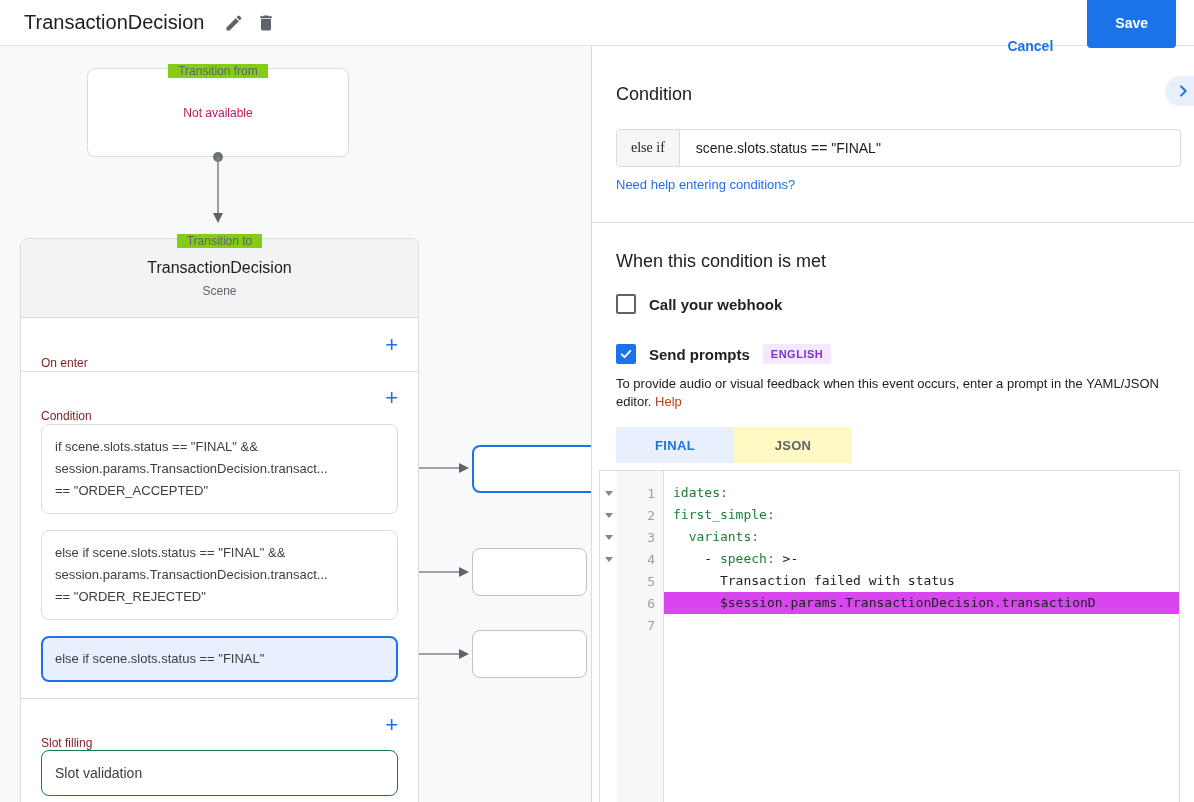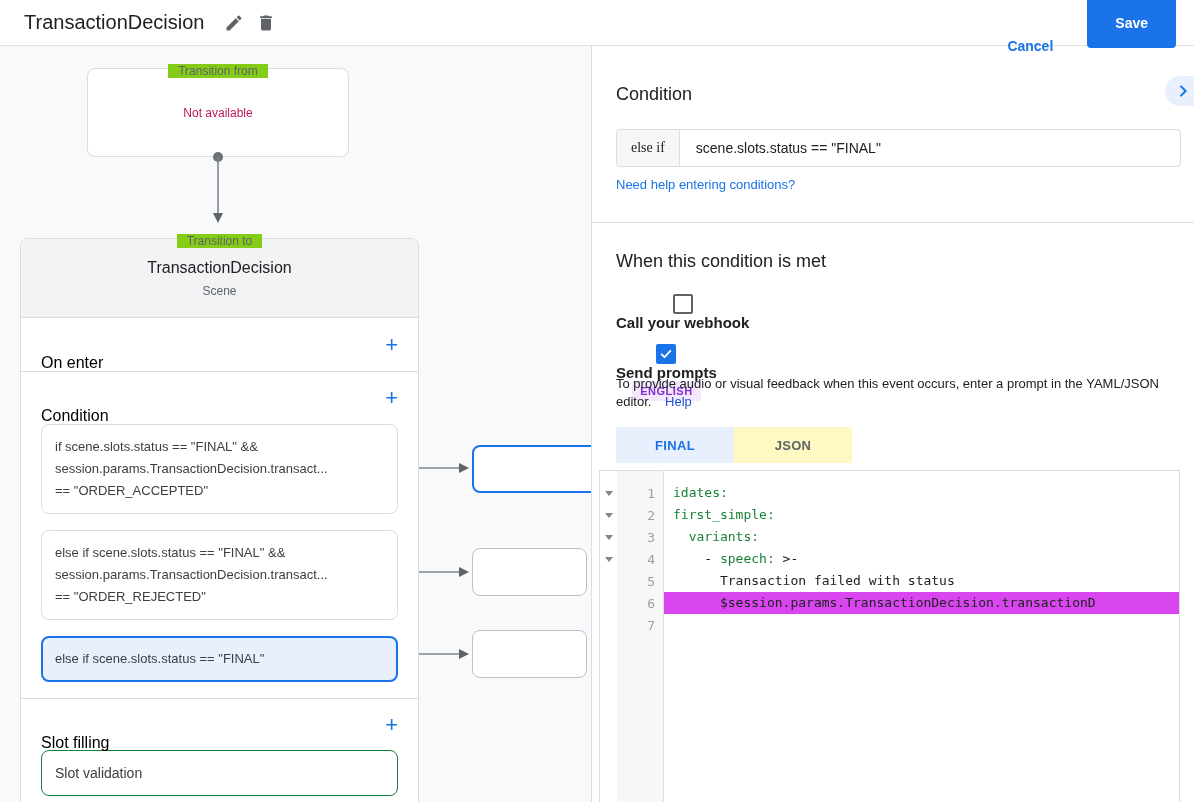--- a/index.html
+++ b/index.html
@@ -32,21 +32,21 @@
     justify-content:center; }
   .tfrom-content { font-size:12px; color:#be185d; }
 
   .tto { left:20px; top:192px; width:399px; height:600px; background:#fff; padding:0; }
   .tto-header { background:#f1f3f4; border-bottom:1px solid #dadce0; border-radius:7px 7px 0 0;
     height:79px; text-align:center; padding-top:20px; }
   .tto-name { font-size:16px; color:#202124; }
   .tto-type { font-size:12px; color:#5f6368; margin-top:7px; }
   .row-head { display:flex; align-items:center; justify-content:space-between; padding:0 20px; }
   .on-enter { height:54px; border-bottom:1px solid #dadce0; }
-  .sec-label { font-size:16px; color:#000000;margin-top:36px; }
+  .sec-label { font-size:12px; color:#7f1d1d;margin-top:36px; }
   .plus { color:#1a73e8; font-size:22px; font-weight:400; line-height:20px; cursor:pointer;
     background:transparent; border:none; font-family:inherit; }
   .cond-head { height:52px; }
   .cards { padding:0 20px; }
   .cond-card { border:1px solid #dadce0; border-radius:8px; background:#fff; padding:11px 13px;
     margin-bottom:16px; }
   .cond-line { font-size:13px; line-height:22px; color:#3c4043; white-space:nowrap; overflow:hidden; }
   .cond-card.selected { background:#e8f0fe; border:2px solid #1a73e8; padding:10px 12px; }
   .section-split { border-top:1px solid #dadce0; margin-top:3px; }
   .slot-head { height:51px; }
@@ -70,33 +70,33 @@
   .cond-input { position:absolute; left:24px; top:83px; width:565px; height:38px;
     border:1px solid #dadce0; border-radius:4px; display:flex; align-items:stretch; background:#fff; }
   .cond-prefix { background:#f5f6f7; border-right:1px solid #dadce0; display:flex; align-items:center;
     padding:0 14px; font-size:14px; color:#202124; border-radius:3px 0 0 3px;font-family:Liberation Serif, serif; }
   .cond-value { display:flex; align-items:center; padding:0 16px; font-size:14px; color:#202124;
     flex:1; white-space:nowrap; overflow:hidden; }
   .help-link { position:absolute; left:24px; top:131px; font-size:13px; color:#1a73e8;
     text-decoration:none; }
   .panel-divider { position:absolute; left:0; top:176px; width:603px; border-top:1px solid #dadce0; }
   .when-title { position:absolute; left:24px; top:205px; font-size:18px; color:#202124; }
-  .check-row { position:absolute; left:24px; display:flex; align-items:center; gap:0;flex-direction:column; }
+  .check-row { position:absolute; left:24px; display:flex; align-items:center; gap:13px; }
   .webhook-row { top:248px; }
   .prompts-row { top:298px; }
   .checkbox { width:20px; height:20px; border:2px solid #5f6368; border-radius:2px; background:#fff;
     cursor:pointer; flex:none; }
   .checkbox.checked { background:#1a73e8; border-color:#1a73e8; display:flex; align-items:center;
     justify-content:center; }
   .check-label { font-size:15px; font-weight:700; color:#202124; }
   .lang-badge { margin-left:16px; background:#f3e8fd; color:#8430ce; font-size:11px; font-weight:700;
     letter-spacing:.5px; padding:4px 8px; border-radius:2px; }
   .hint { position:absolute; left:24px; top:329px; width:570px; font-size:13px; line-height:18px;
     color:#202124; }
-  .hint a { color:#1d4ed8; text-decoration:none;margin-left:10px; }
+  .hint a { color:#c2410c; text-decoration:none; }
   .tabs { position:absolute; left:24px; top:381px; display:flex; }
   .tab { width:118px; height:36px; display:flex; align-items:center; justify-content:center;
     font-size:13px; font-weight:700; color:#5f6368; cursor:pointer; background:#fef9c3; border:none;
     font-family:inherit; letter-spacing:.3px; }
   .tab.active { background:#e8f0fe; color:#1a73e8; }
 
   
   .editor { position:absolute; left:7px; top:424px; width:581px; height:334px;
     border:1px solid #dadce0; background:#fff; overflow:hidden;
     font-family:"DejaVu Sans Mono", monospace; font-size:13px; }

